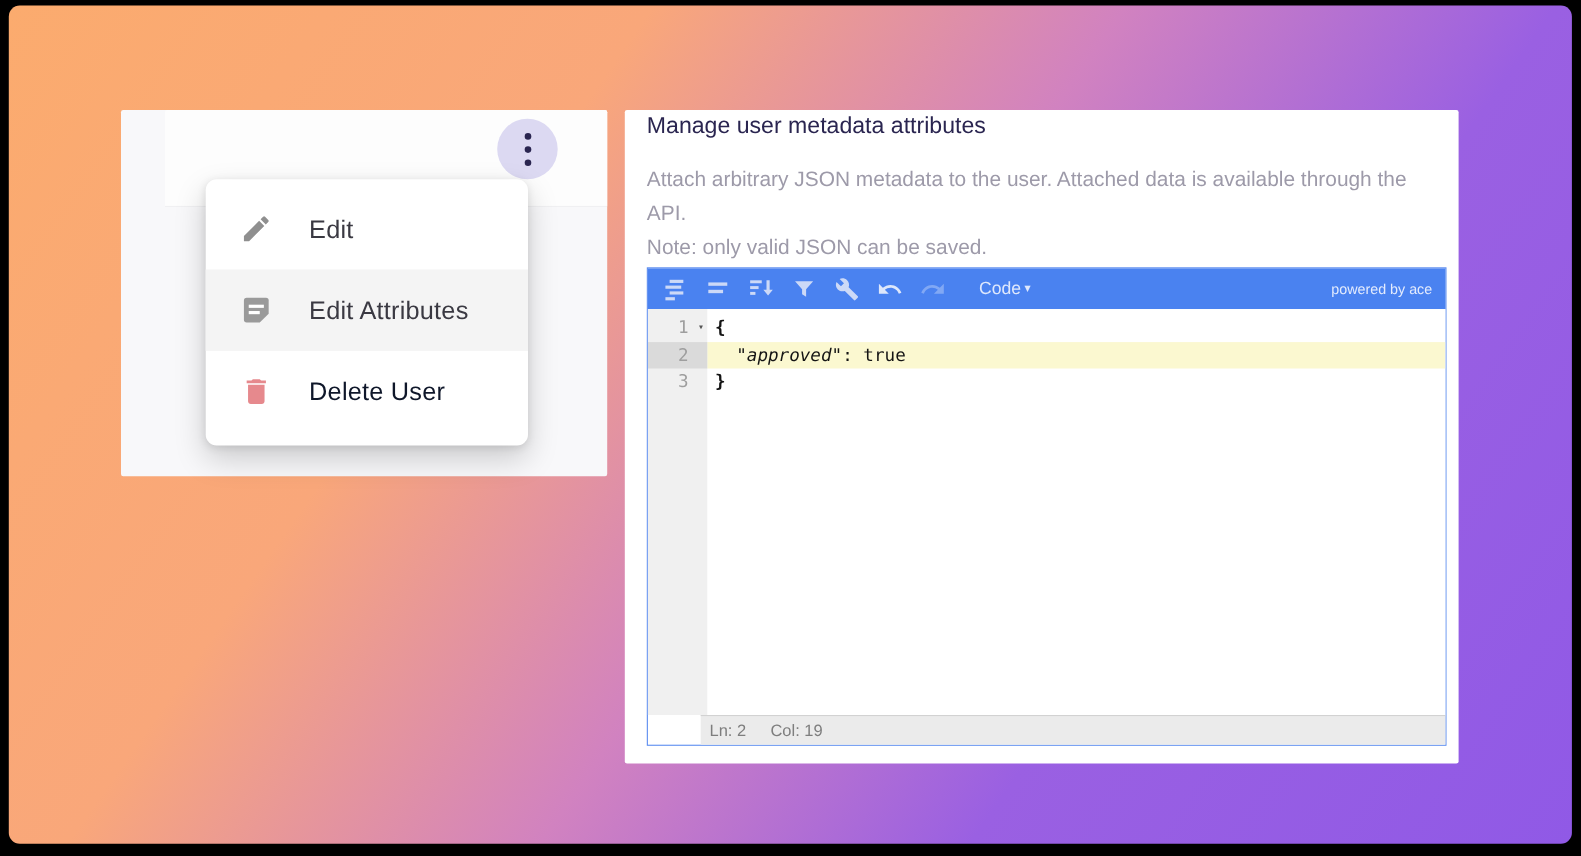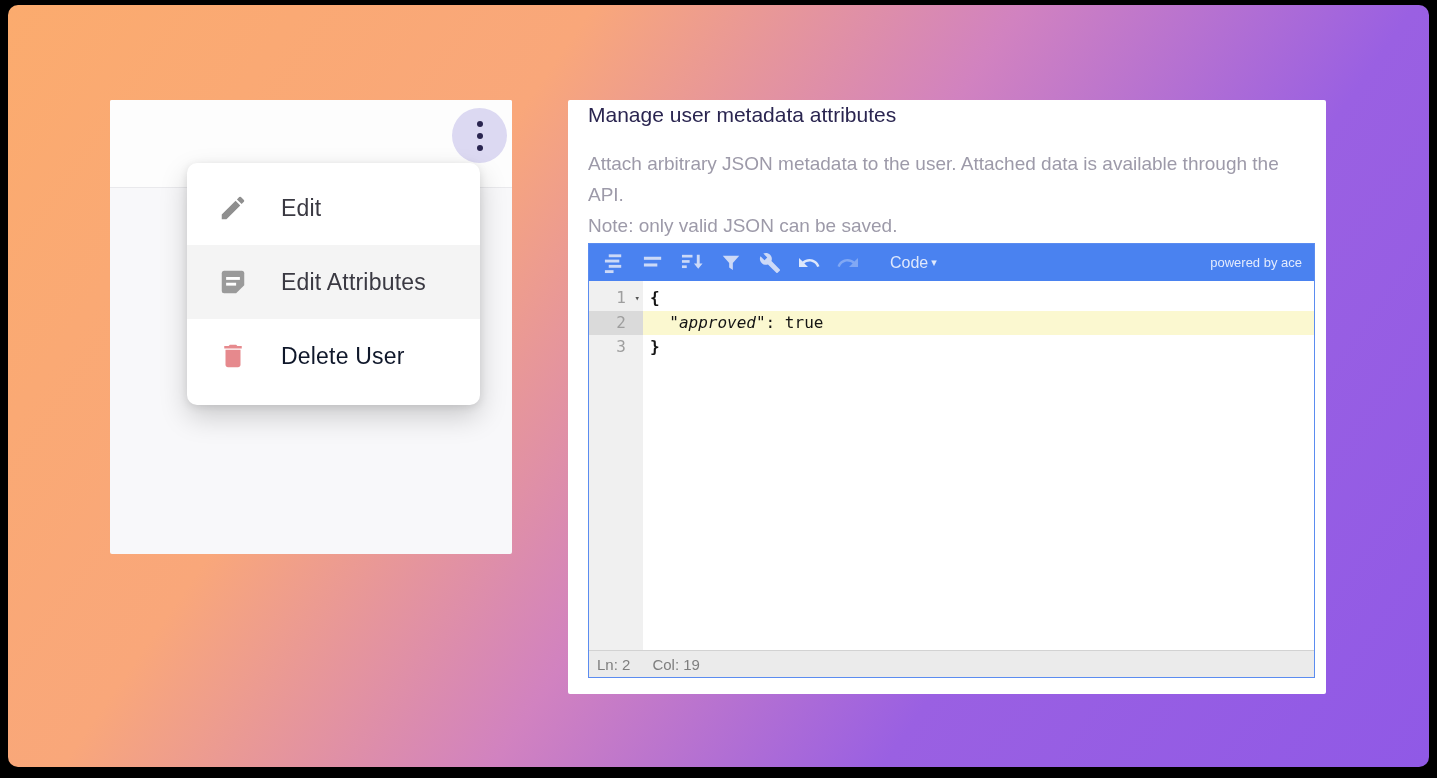--- a/index.html
+++ b/index.html
@@ -9,22 +9,22 @@
     font-family:"Liberation Sans", sans-serif;
   }
   .screen {
     position:absolute; left:8px; top:5px; right:8px; bottom:11px;
     border-radius:10px; overflow:hidden;
     background:linear-gradient(125deg, #fbab6e 0%, #f9a77a 30%, #d182c0 52%, #9a60e2 72%, #9059e6 100%);
   }
 
   
   .card-left {
-    position:absolute; left:102px; top:95px; width:402px; height:454px;
-    background:#f8f8fa; border-radius:2px;
+    position:absolute; left:102px; top:95px; width:402px; height:333px;
+    background:#f8f8fa; border-radius:2px;padding-left:40px;
   }
   .card-left-header { height:87px; background:#fdfdfd; border-bottom:1px solid #e9e9ec; border-radius:2px 2px 0 0; }
   .kebab-btn {
     position:absolute; left:342px; top:8px; width:55px; height:55px; border-radius:50%;
     background:#dcd9f2; border:none; cursor:pointer;
     display:flex; align-items:center; justify-content:center; padding:0;
   }
   .kebab-dots { display:flex; flex-direction:column; gap:6px; }
   .kebab-dots i { width:6px; height:6px; border-radius:50%; background:#2a2550; display:block; }
 
@@ -79,21 +79,21 @@
     font-family:"DejaVu Sans Mono", monospace; font-size:16px; color:#141414;
   }
   .c-row.active { background:#fbf8d0; }
   .tok-brace { font-weight:bold; }
   .tok-key { font-style:italic; }
   .tok-value { font-weight:normal; }
 
   .je-status {
     height:26px; flex-shrink:0; background:#ebebeb; border-top:1px solid #d2d2d2;
     display:flex; align-items:center; gap:22px; padding-left:8px;
-    font-size:15px; color:#7e7e7e;
+    font-size:15px; color:#7e7e7e;margin-left:48px;
   }
 </style>
 </head>
 <body>
 
 <div class="screen">
 
   <div class="card-left">
     <div class="card-left-header"></div>
 

